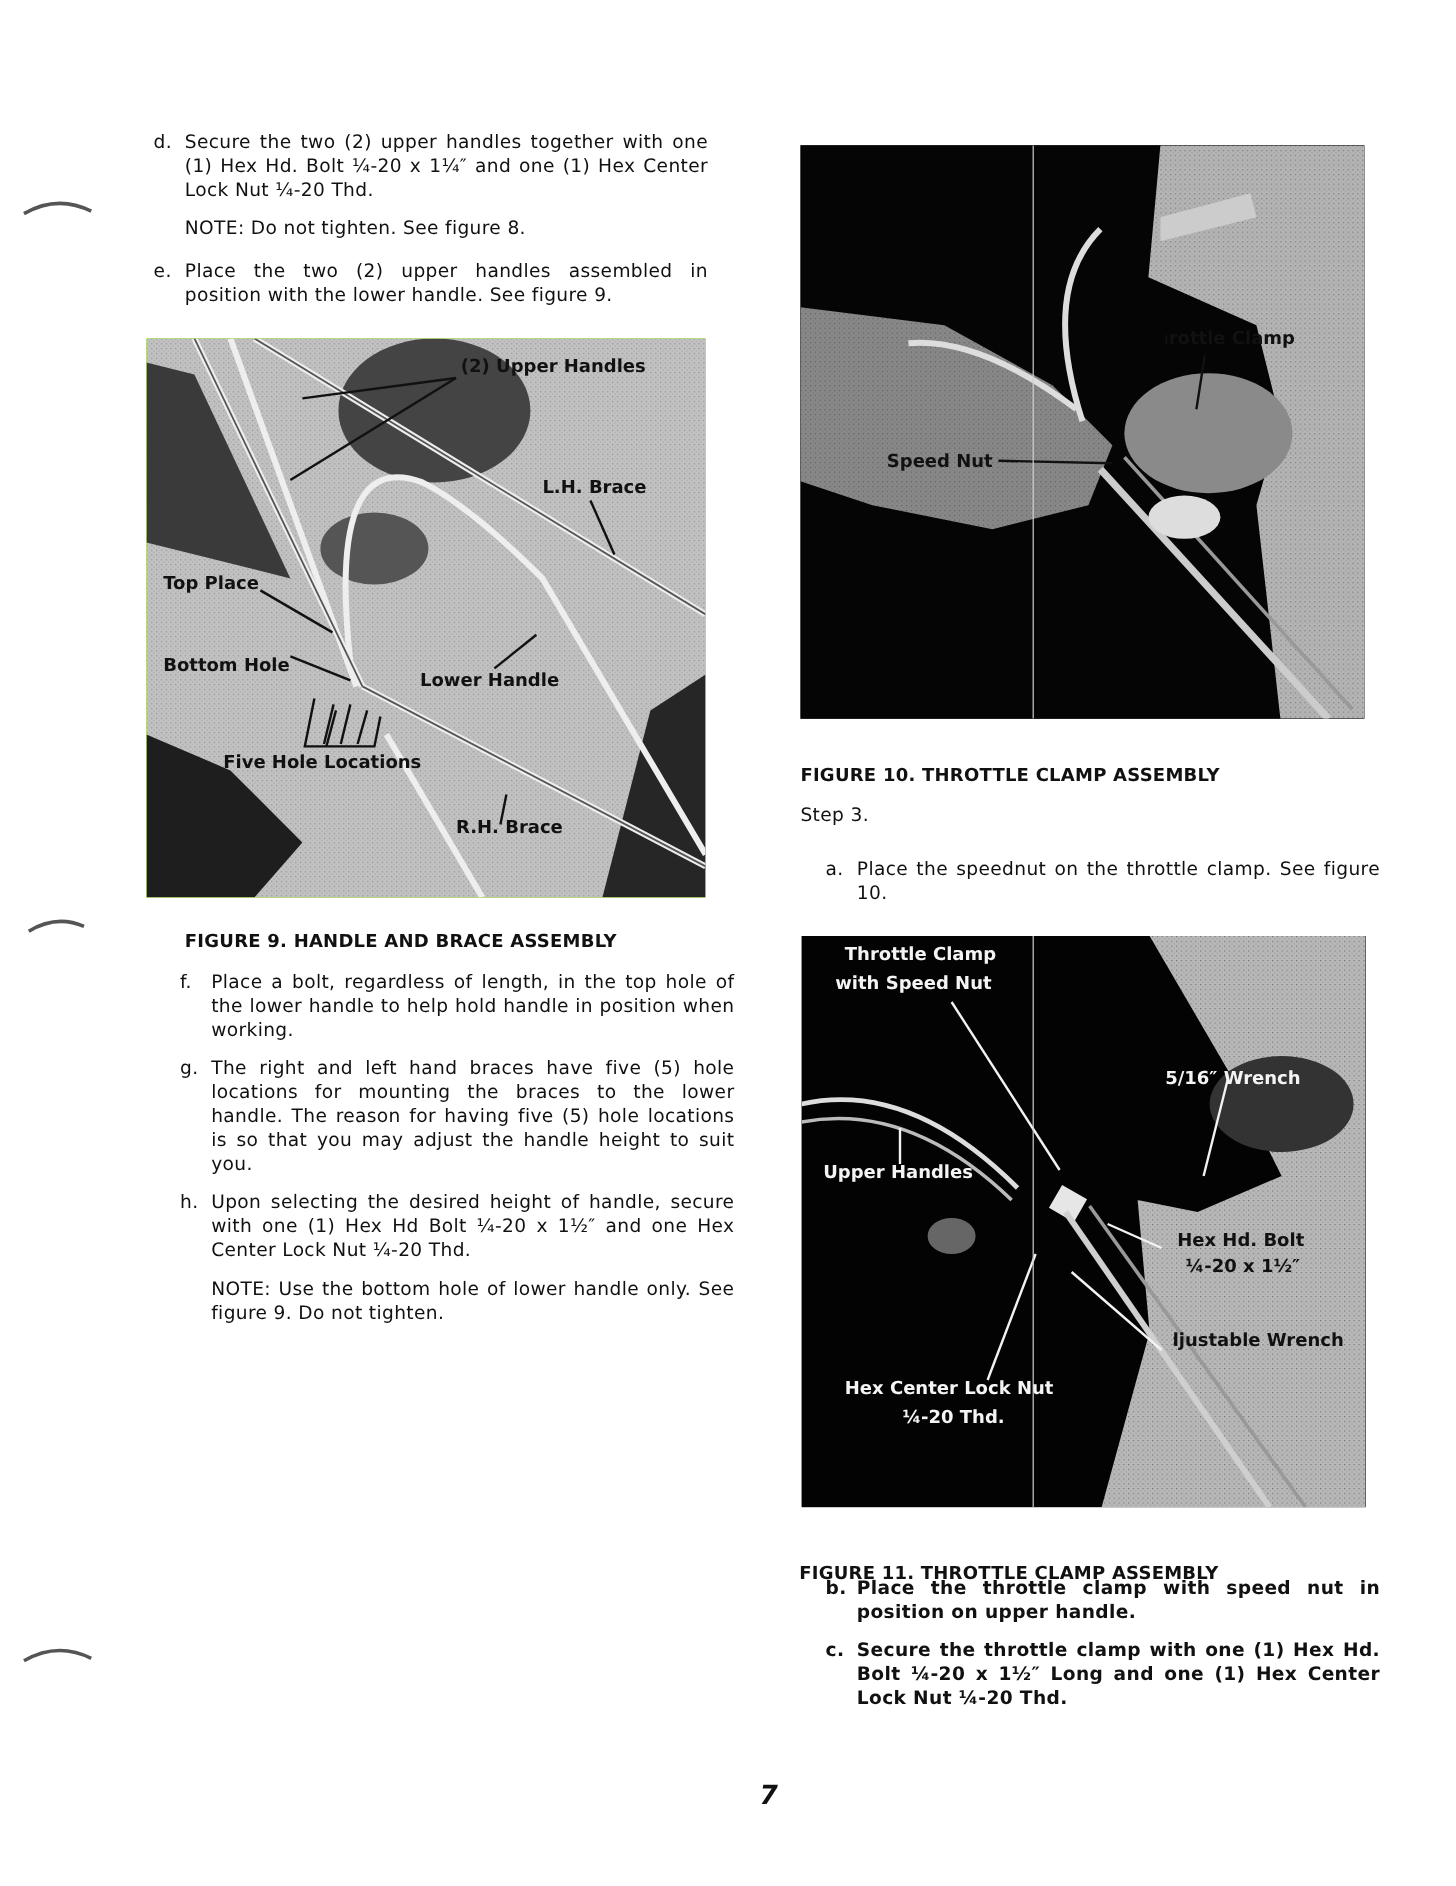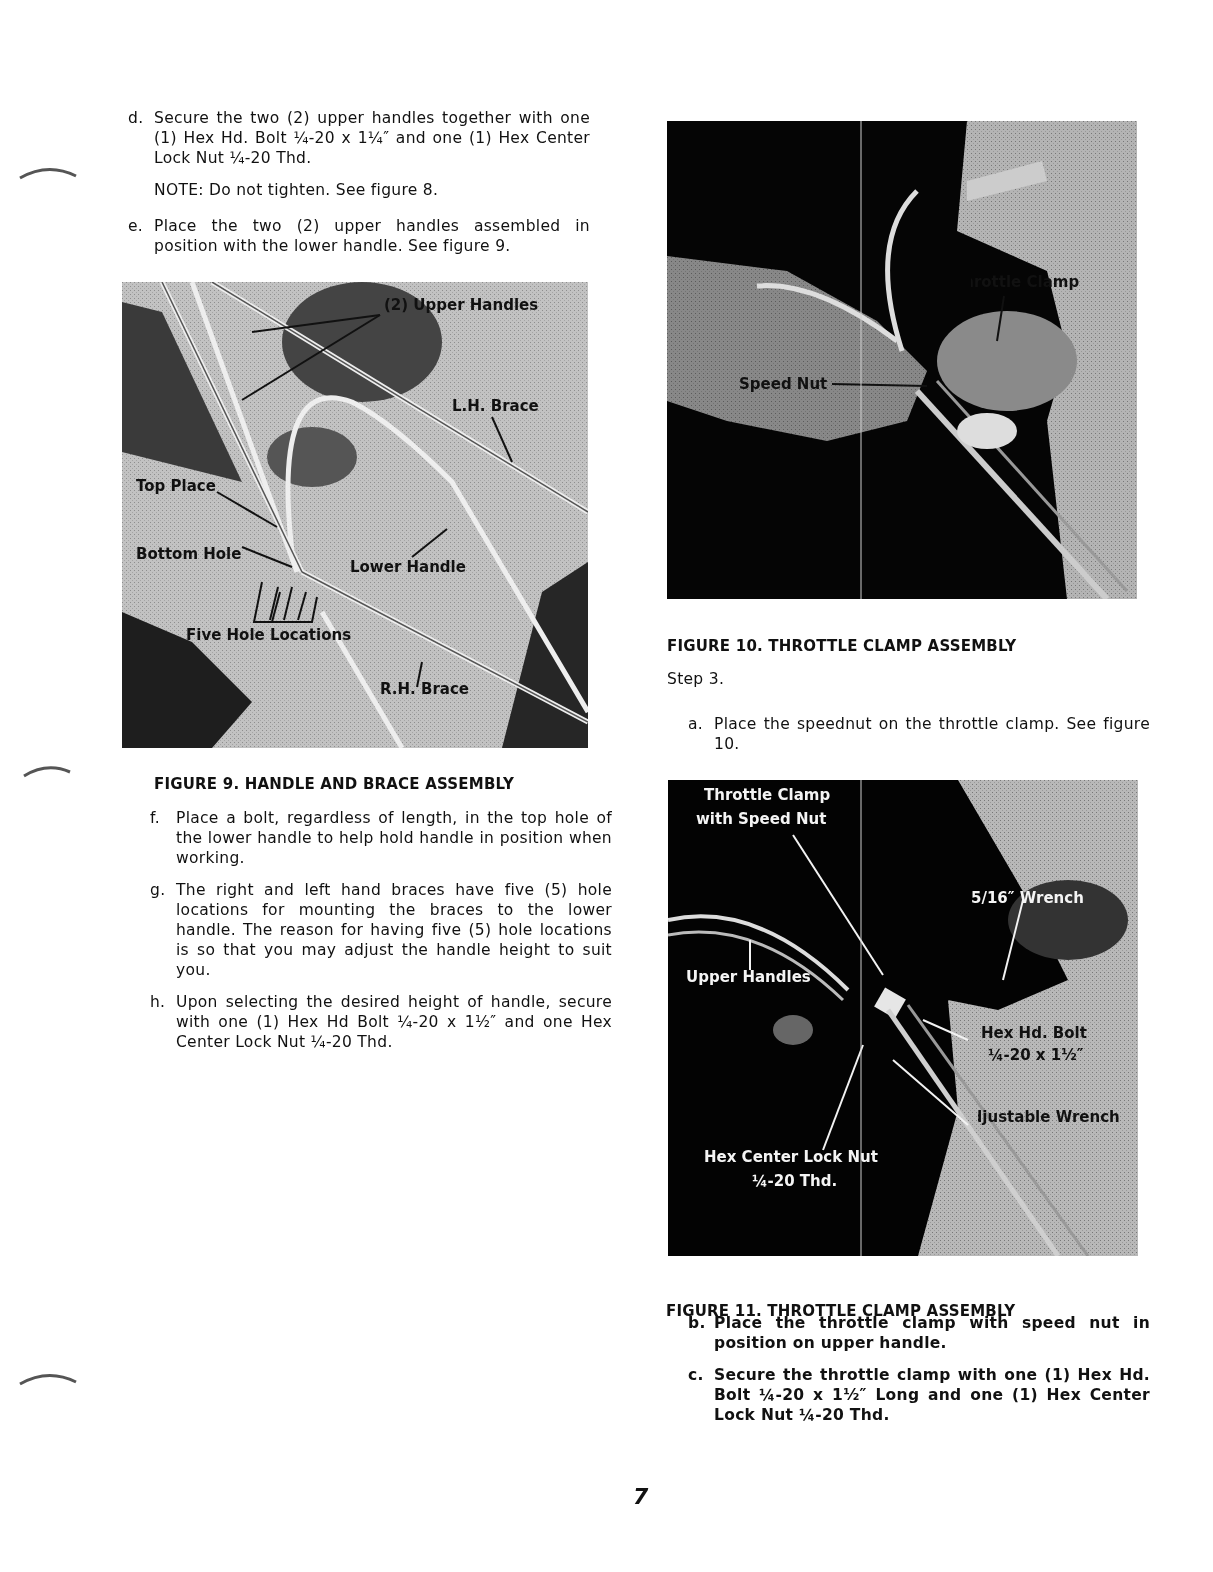--- a/index.html
+++ b/index.html
@@ -109,20 +109,21 @@
     <span class="txt">Place a bolt, regardless of length, in the top hole of the lower handle to help hold handle in position when working.</span>
   </div>
   <div class="item para" style="margin-top:12px;">
     <span class="lbl">g.</span>
     <span class="txt">The right and left hand braces have five (5) hole locations for mounting the braces to the lower handle. The reason for having five (5) hole locations is so that you may adjust the handle height to suit you.</span>
   </div>
   <div class="item para" style="margin-top:12px;">
     <span class="lbl">h.</span>
     <span class="txt">Upon selecting the desired height of handle, secure with one (1) Hex Hd Bolt ¼-20 x 1½″ and one Hex Center Lock Nut ¼-20 Thd.</span>
   </div>
+  <div class="note" style="margin:12px 0 0 26px; text-align:justify;">NOTE: Use the bottom hole of lower handle only. See figure 9. Do not tighten.</div>
 </div>
 
 <div class="photo" style="left:667px; top:121px; width:470px; height:478px; background:#000;">
   <svg width="470" height="478">
     <defs>
       <pattern id="grain2" width="4" height="4" patternUnits="userSpaceOnUse">
         <rect width="4" height="4" fill="#b4b4b4"></rect>
           <rect width="1" height="1" fill="#777"></rect>
           <rect x="2" y="2" width="1" height="1" fill="#999"></rect>
       </pattern>

